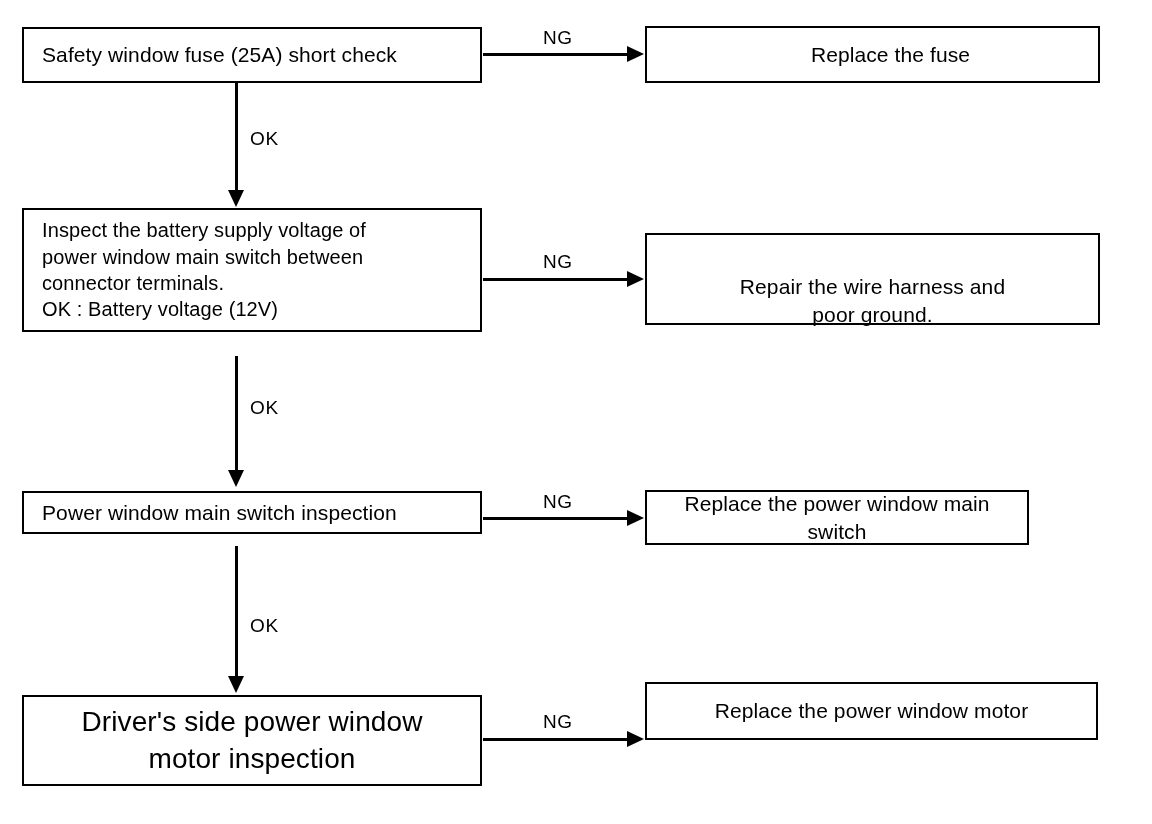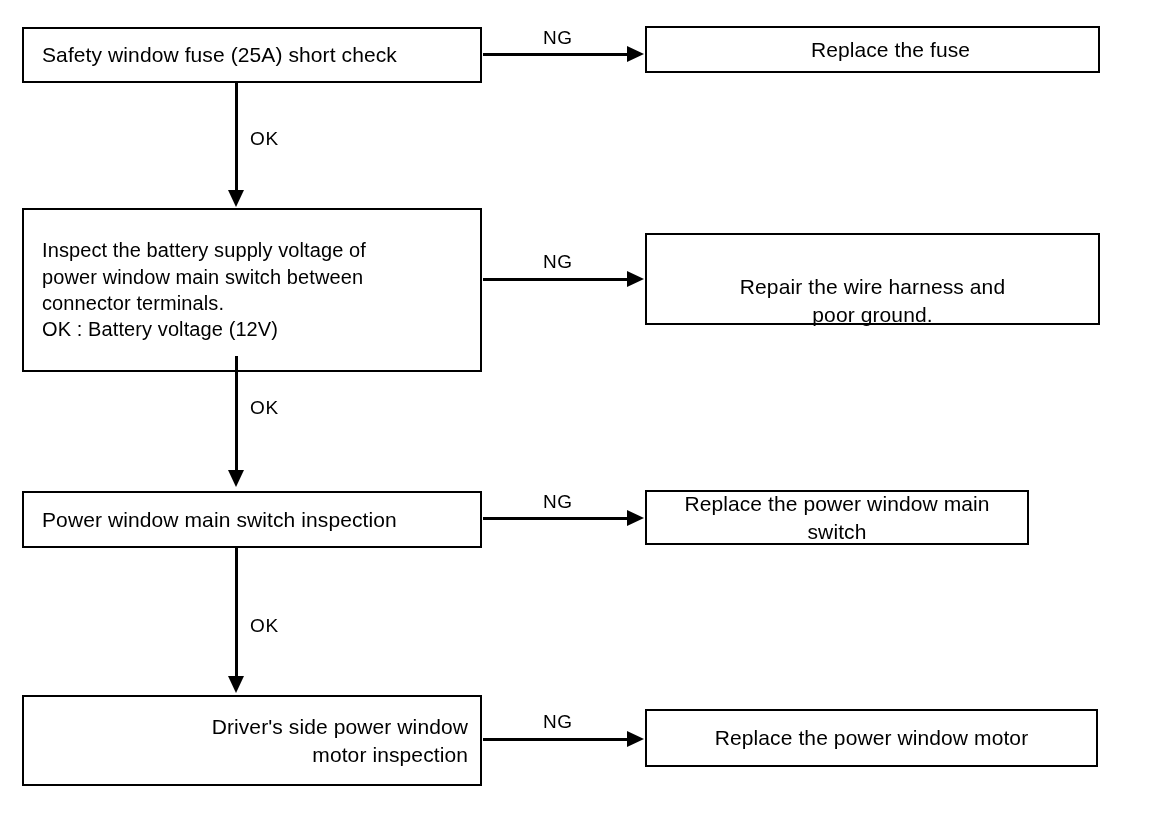--- a/index.html
+++ b/index.html
@@ -97,31 +97,31 @@
   <div class="node left-align pad-left" style="left:22px; top:27px; width:460px; height:56px;">
     <span class="node-text" style="font-size:21px;">Safety window fuse (25A) short check</span>
   </div>
 
   <div class="conn">
     <div class="conn-h-line" style="left:483px; top:53px; width:145px;"></div>
     <div class="arrow-right" style="left:627px; top:46px;"></div>
     <div class="edge-label" style="left:543px; top:28px;">NG</div>
   </div>
 
-  <div class="node center-align pad-center" style="left:645px; top:26px; width:455px; height:47px;padding-left:36px;">
+  <div class="node center-align pad-center" style="left:645px; top:26px; width:455px; height:57px;padding-left:36px;">
     <span class="node-text" style="font-size:21px;">Replace the fuse</span>
   </div>
 
   <div class="conn">
     <div class="conn-v-line" style="left:235px; top:83px; height:110px;"></div>
     <div class="arrow-down" style="left:228px; top:190px;"></div>
     <div class="edge-label" style="left:250px; top:129px;">OK</div>
   </div>
 
-  <div class="node left-align pad-left" style="left:22px; top:208px; width:460px; height:164px;">
+  <div class="node left-align pad-left" style="left:22px; top:208px; width:460px; height:124px;">
     <span class="node-text" style="font-size:20px;">Inspect the battery supply voltage of
 power window main switch between
 connector terminals.
 OK : Battery voltage (12V)</span>
   </div>
 
   <div class="conn">
     <div class="conn-h-line" style="left:483px; top:278px; width:145px;"></div>
     <div class="arrow-right" style="left:627px; top:271px;"></div>
     <div class="edge-label" style="left:543px; top:252px;">NG</div>
@@ -131,48 +131,48 @@
     <span class="node-text" style="font-size:21px;margin-top:44px;">Repair the wire harness and
 poor ground.</span>
   </div>
 
   <div class="conn">
     <div class="conn-v-line" style="left:235px; top:356px; height:117px;"></div>
     <div class="arrow-down" style="left:228px; top:470px;"></div>
     <div class="edge-label" style="left:250px; top:398px;">OK</div>
   </div>
 
-  <div class="node left-align pad-left" style="left:22px; top:491px; width:460px; height:57px;">
+  <div class="node left-align pad-left" style="left:22px; top:491px; width:460px; height:43px;">
     <span class="node-text" style="font-size:21px;">Power window main switch inspection</span>
   </div>
 
   <div class="conn">
     <div class="conn-h-line" style="left:483px; top:517px; width:145px;"></div>
     <div class="arrow-right" style="left:627px; top:510px;"></div>
     <div class="edge-label" style="left:543px; top:492px;">NG</div>
   </div>
 
   <div class="node center-align pad-center" style="left:645px; top:490px; width:384px; height:55px;">
     <span class="node-text" style="font-size:21px;">Replace the power window main switch</span>
   </div>
 
   <div class="conn">
     <div class="conn-v-line" style="left:235px; top:546px; height:131px;"></div>
     <div class="arrow-down" style="left:228px; top:676px;"></div>
     <div class="edge-label" style="left:250px; top:616px;">OK</div>
   </div>
 
   <div class="node center-align pad-center" style="left:22px; top:695px; width:460px; height:91px;">
-    <span class="node-text" style="font-size:21px;text-align:right;">Driver's side power window
+    <span class="node-text" style="font-size:28px;">Driver's side power window
 motor  inspection</span>
   </div>
 
   <div class="conn">
     <div class="conn-h-line" style="left:483px; top:738px; width:145px;"></div>
     <div class="arrow-right" style="left:627px; top:731px;"></div>
     <div class="edge-label" style="left:543px; top:712px;">NG</div>
   </div>
 
-  <div class="node center-align pad-center" style="left:645px; top:709px; width:453px; height:58px;">
+  <div class="node center-align pad-center" style="left:645px; top:682px; width:453px; height:58px;">
     <span class="node-text" style="font-size:21px;">Replace the power window motor</span>
   </div>
 
 </div>
 
 </body></html>

